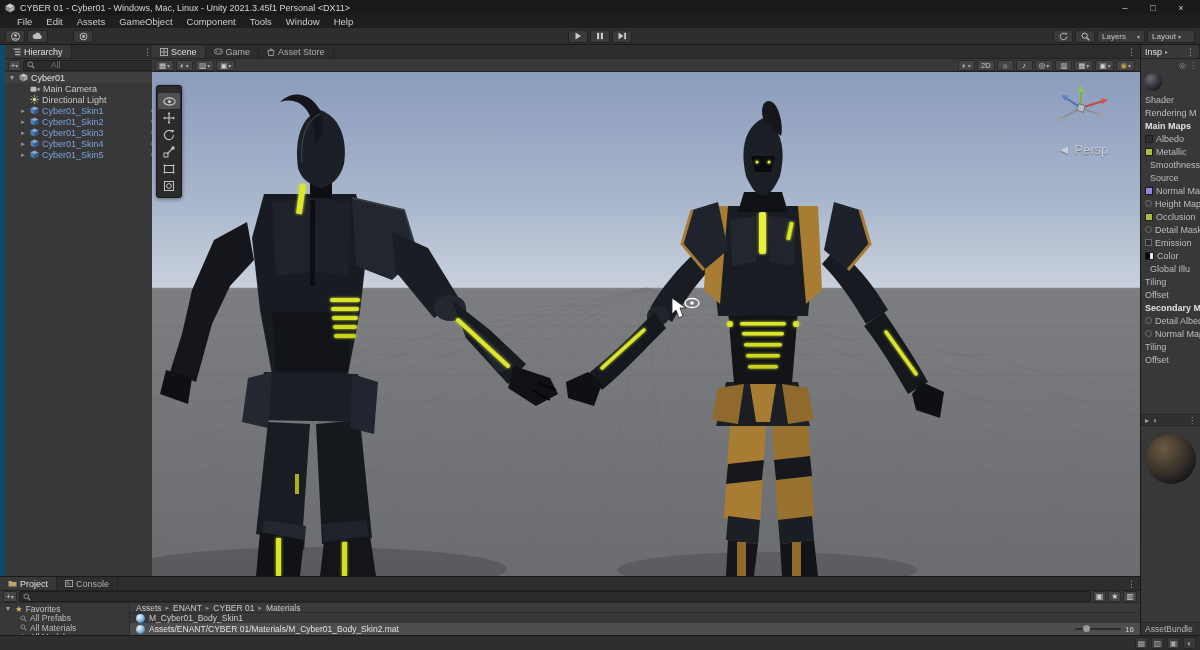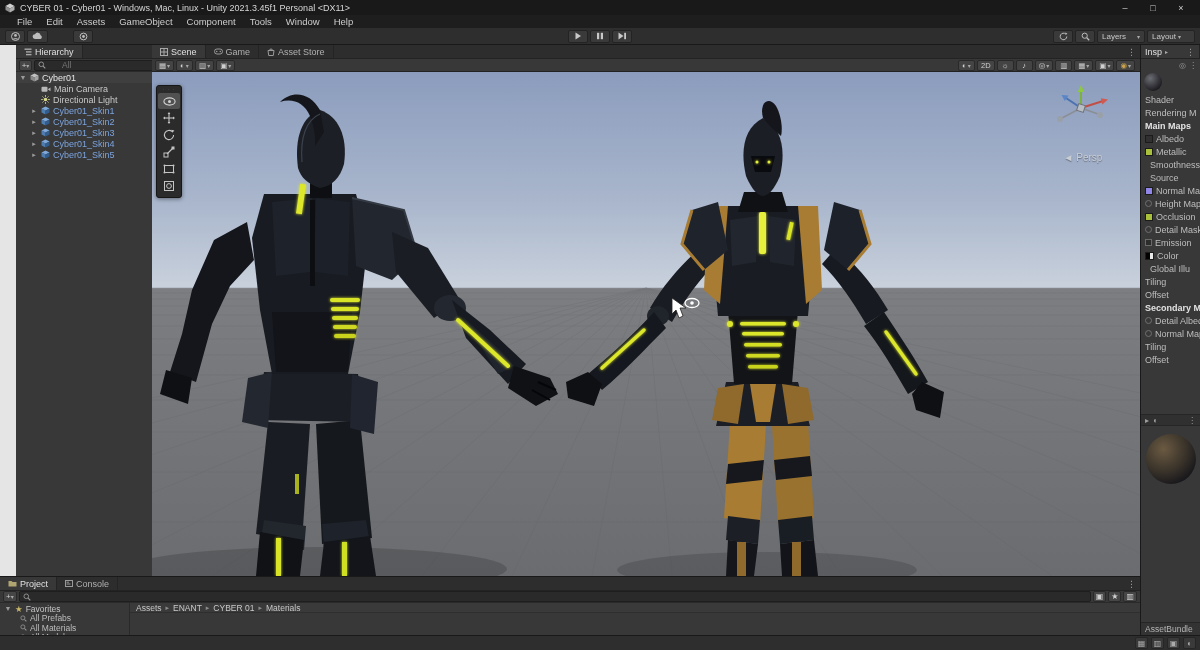--- a/index.html
+++ b/index.html
@@ -1,17 +1,17 @@
 <!DOCTYPE html>
 <html><head>
 <meta charset="utf-8">
 <style>
   *{margin:0;padding:0;box-sizing:border-box}
   html,body{width:1200px;height:650px;overflow:hidden}
-  #app{position:relative;width:1200px;height:650px;background:#e5e5e5;
+  #app{position:relative;width:1200px;height:650px;background:#0c4a6e;
        font-family:"Liberation Sans","DejaVu Sans",sans-serif;color:#bdbdbd;
        font-size:10px;overflow:hidden;user-select:none}
   .abs{position:absolute}
 
   
   .titlebar{left:0;top:0;width:1200px;height:15px;background:#191919;display:flex;
             align-items:center;gap:5px;padding:0 5px;font-size:9px;color:#d6d6d6}
   .win-btns{margin-left:auto;display:flex}
   .win-btn{width:28px;height:15px;display:flex;align-items:center;justify-content:center;
            color:#cfcfcf;font-size:9px;cursor:default}
@@ -27,21 +27,21 @@
   .tb-right{margin-left:auto;display:flex;align-items:center}
 
   
   .panel-tabs{display:flex;height:14px;background:#2d2d2d;align-items:stretch;
               border-bottom:1px solid #232323}
   .tab{display:flex;align-items:center;gap:3px;padding:0 8px;background:#2d2d2d;
        color:#b0b0b0;font-size:9px;border-right:1px solid #242424;white-space:nowrap}
   .tab.active{background:#383838;color:#e0e0e0}
   .tabs-right{margin-left:auto;display:flex;align-items:center;gap:4px;padding:0 4px;color:#9a9a9a}
 
-  .hierarchy{left:16px;top:45px;width:152px;height:531px;background:#383838;
+  .hierarchy{left:5px;top:45px;width:152px;height:531px;background:#383838;
              border-right:1px solid #fde047}
   .h-toolbar{height:13px;display:flex;align-items:center;gap:2px;padding:0 3px;
              background:#383838;border-bottom:1px solid #2a2a2a}
   .mini-btn{height:11px;min-width:13px;background:#464646;border:1px solid #292929;
             border-radius:2px;color:#cfcfcf;display:flex;align-items:center;
             justify-content:center;font-size:8px;padding:0 2px}
   .search{flex:1;height:11px;background:#2a2a2a;border:1px solid #1e1e1e;border-radius:2px;
           display:flex;align-items:center;gap:16px;padding:0 3px}
   .search input{flex:1;min-width:0;background:transparent;border:none;outline:none;
                 color:#cfcfcf;font-size:8.5px;font-family:inherit}
@@ -63,21 +63,21 @@
   .s-right{margin-left:auto;display:flex;align-items:center}
   .viewport{position:relative;width:988px;height:504px;overflow:hidden;background:#7a7b7e}
   .palette{position:absolute;left:4px;top:13px;width:26px;background:#2bb;background:#2b2b2b;
            border:1px solid #171717;border-radius:3px;padding:1px 0 2px;
            box-shadow:0 1px 4px rgba(0,0,0,.45)}
   .pal-grip{height:5px;text-align:center;color:#6f6f6f;font-size:5px;line-height:5px;letter-spacing:1px}
   .pal-btn{width:22px;height:16px;margin:1px auto;display:flex;align-items:center;
            justify-content:center;border-radius:2px}
   .pal-btn.sel{background:#515151}
   .gizmo{position:absolute;right:22px;top:12px;width:70px;text-align:center}
-  .gizmo-label{font-size:10px;color:#c9cdd4;text-shadow:0 1px 1px rgba(40,45,55,.5);margin-top:16px}
+  .gizmo-label{font-size:13px;color:#c9cdd4;text-shadow:0 1px 1px rgba(40,45,55,.5);margin-top:6px}
 
   
   .inspector{left:1140px;top:45px;width:60px;height:590px;background:#383838;
              border-left:1px solid #191919;display:flex;flex-direction:column;overflow:hidden}
   .i-headicons{height:12px;display:flex;align-items:center;justify-content:flex-end;
                gap:3px;padding:0 3px;color:#9a9a9a;font-size:8px}
   .i-preview-row{height:22px;display:flex;align-items:center;padding:0 3px}
   .sphere-sm{width:18px;height:18px;border-radius:50%;
              background:radial-gradient(circle at 35% 30%,#6c6c74,#3a3a40 45%,#17171b 80%)}
   .insp-row{height:13px;display:flex;align-items:center;gap:3px;padding:0 2px 0 4px;
@@ -844,20 +844,34 @@
       <div class="p-right">
         <div class="crumbs">
           <span>Assets</span>
           <span class="crumb-sep">▸</span>
           <span>ENANT</span>
           <span class="crumb-sep">▸</span>
           <span>CYBER 01</span>
           <span class="crumb-sep">▸</span>
           <span>Materials</span>
         </div>
+        <div class="asset-row">
+          <div class="mat-sphere"></div>
+          <span>M_Cyber01_Body_Skin1</span>
+        </div>
+        <div class="path-bar">
+          <div class="mat-sphere"></div>
+          <span>Assets/ENANT/CYBER 01/Materials/M_Cyber01_Body_Skin2.mat</span>
+          <div class="zoom">
+            <div class="zoom-track">
+              <div class="zoom-knob"></div>
+            </div>
+            <span>16</span>
+          </div>
+        </div>
       </div>
     </div>
   </div>
 
   <div class="abs statusbar">
     <div class="sb-right">
       <div class="sb-icon">
           <span>▦</span>
         </div>
       <div class="sb-icon">

